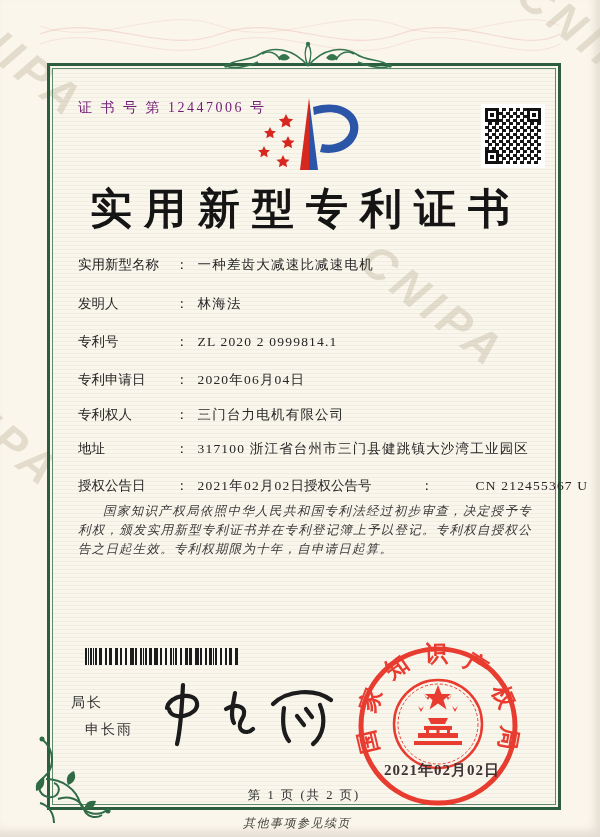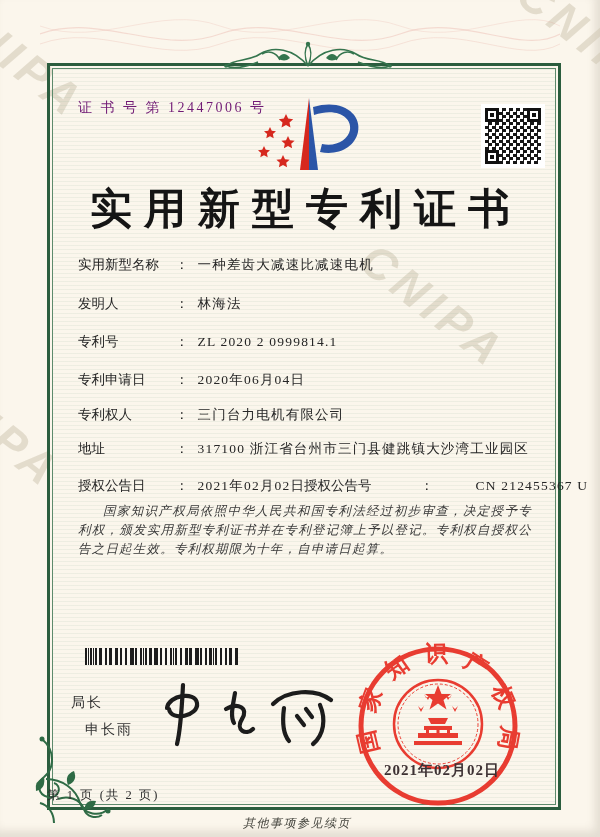--- a/index.html
+++ b/index.html
@@ -88,21 +88,21 @@
   }
   .signature { position:absolute; left:145px; top:678px; }
   
   .seal { position:absolute; left:352px; top:640px; width:172px; height:168px; z-index:5; opacity:0.96; }
   .seal-date {
     position:absolute; left:358px; top:761px; width:168px; text-align:center;
     font-size:15px; font-weight:bold; color:#3e3234; letter-spacing:1px; z-index:6;
   }
   
   .page-info {
-    position:absolute; left:47px; top:787px; width:514px; 
+    position:absolute; left:47px; top:787px; width:514px; text-align:center;
     font-size:12.5px; color:#2e2e2e; letter-spacing:2px;
   }
   .continuation {
     position:absolute; left:243px; top:815px; font-size:12px; color:#45453e;
     font-style:italic; letter-spacing:1.5px;
   }
 </style>
 </head>
 <body>
 

